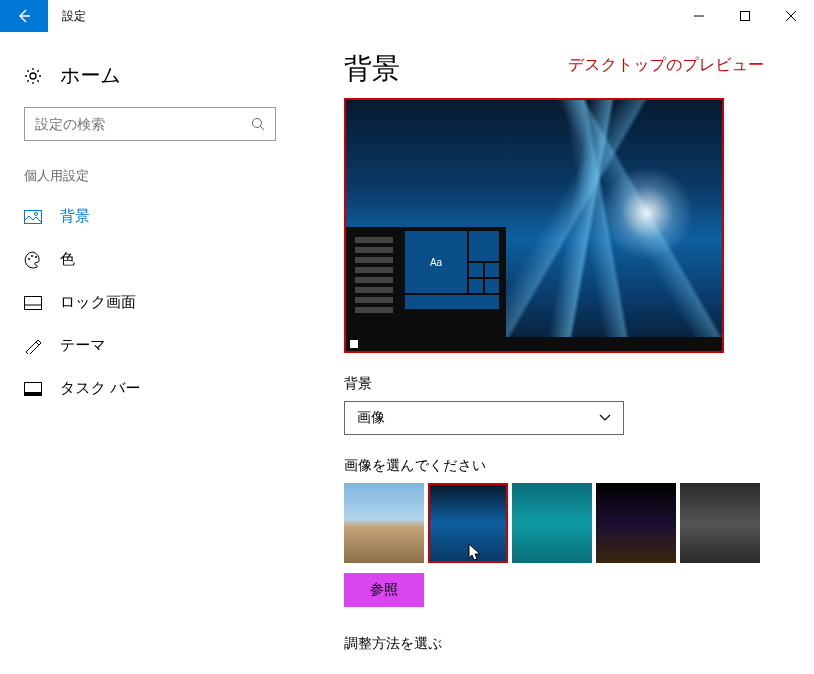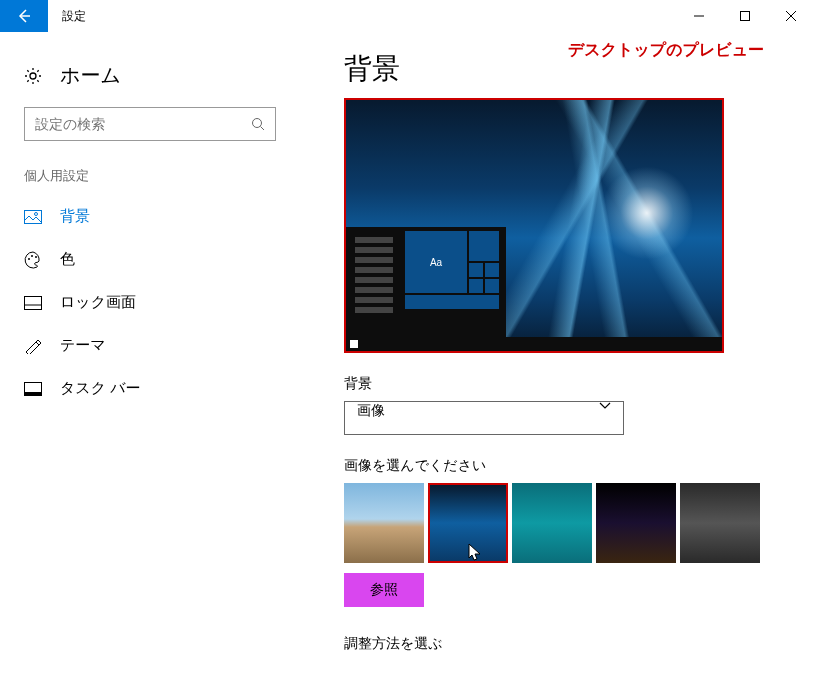--- a/index.html
+++ b/index.html
@@ -17,21 +17,21 @@
     .search-wrap { padding:0 24px 26px 24px; }
     .search { height:34px; border:1px solid #999; display:flex; align-items:center; padding:4px 10px; color:#666; }
     .search input { border:none; flex:1; font-size:14px; outline:none; background:transparent; }
     .section-label { padding:0 24px 10px 24px; font-size:13px; color:#666; }
     .nav-item { display:flex; align-items:center; padding:12px 24px; gap:18px; font-size:15px; cursor:pointer; }
     .nav-item.active { color:#0078d7; }
     .nav-item.active .nav-icon { color:#0078d7; }
     .nav-icon { width:18px; height:18px; display:flex; align-items:center; justify-content:center; color:#000; }
     .main { flex:1; padding:18px 24px 0 44px; position:relative; overflow:hidden; }
     .page-title { font-size:28px; font-weight:300; margin-bottom:10px; }
-    .annot { position:absolute; top:8px; right:50px; color:#c00; font-size:16px; font-weight:bold; }
+    .annot { position:absolute; top:23px; right:50px; color:#c00; font-size:16px; font-weight:normal; }
     .preview { width:380px; height:255px; border:2px solid #c00; position:relative; background:linear-gradient(180deg,#071a2f 0%,#0a3a68 35%,#0f5fa0 55%,#0a3a68 80%,#071a2f 100%); overflow:hidden; }
     .preview::before { content:""; position:absolute; inset:0; background:
       radial-gradient(circle at 80% 45%, rgba(255,255,255,.9) 0, rgba(180,230,255,.3) 8%, transparent 14%),
       linear-gradient(100deg, transparent 58%, rgba(120,210,255,.5) 63%, transparent 64%),
       linear-gradient(80deg, transparent 62%, rgba(120,210,255,.4) 67%, transparent 68%),
       linear-gradient(60deg, transparent 68%, rgba(120,210,255,.35) 73%, transparent 74%),
       linear-gradient(120deg, transparent 52%, rgba(120,210,255,.35) 57%, transparent 58%);
     }
     .taskbar { position:absolute; left:0; right:0; bottom:0; height:14px; background:#0d0d0d; }
     .taskbar::before { content:""; position:absolute; left:4px; bottom:3px; width:8px; height:8px; background:#fff; }
@@ -39,21 +39,21 @@
     .start-left { width:55px; padding:6px 0 0 6px; }
     .start-left .l { height:6px; background:#444; margin:4px 3px; width:38px; }
     .start-right { flex:1; display:grid; grid-template-columns:repeat(3,30px); grid-auto-rows:30px; gap:2px; padding:4px; align-content:start; }
     .tile { background:#0b4f8a; }
     .tile.big { grid-column:span 2; grid-row:span 2; display:flex; align-items:center; justify-content:center; color:#fff; font-size:10px; }
     .tile.sm { width:30px; height:30px; }
     .tile.q { width:14px; height:14px; display:inline-block; }
     .tile-grid-small { display:grid; grid-template-columns:repeat(2,14px); grid-template-rows:repeat(2,14px); gap:2px; }
     .tile.wide { grid-column:span 3; height:14px; }
     .subhead { font-size:14px; margin:22px 0 8px 0; }
-    .dropdown { width:280px; height:34px; border:1px solid #666; display:flex; align-items:flex-start; padding:0 12px; justify-content:space-between; }
+    .dropdown { width:280px; height:34px; border:1px solid #666; display:flex; align-items:center; padding:0 12px; justify-content:space-between; }
     .thumbs { display:flex; gap:4px; margin-top:8px; }
     .thumb { width:80px; height:80px; background:#888; cursor:pointer; }
     .thumb.t1 { background:linear-gradient(180deg,#7fb6de 0%,#b0d4ec 45%,#c7a478 55%,#8b6f4a 100%); }
     .thumb.t2 { background:linear-gradient(180deg,#071a2f 0%,#0f5fa0 50%,#0a3a68 100%); border:2px solid #c00; position:relative; }
     .thumb.t3 { background:linear-gradient(180deg,#0a6e7a 0%,#0e9aa3 50%,#0a6e7a 100%); }
     .thumb.t4 { background:linear-gradient(180deg,#000 0%,#1a0f30 50%,#3a2510 100%); }
     .thumb.t5 { background:linear-gradient(180deg,#2a2a2a 0%,#555 50%,#2a2a2a 100%); }
     .cursor-svg { position:absolute; bottom:-2px; left:38px; }
     .browse { margin-top:10px; width:80px; height:34px; background:#d946ef; border:none; display:flex; align-items:center; justify-content:center; font-size:14px; cursor:pointer; }
     svg { display:block; }

